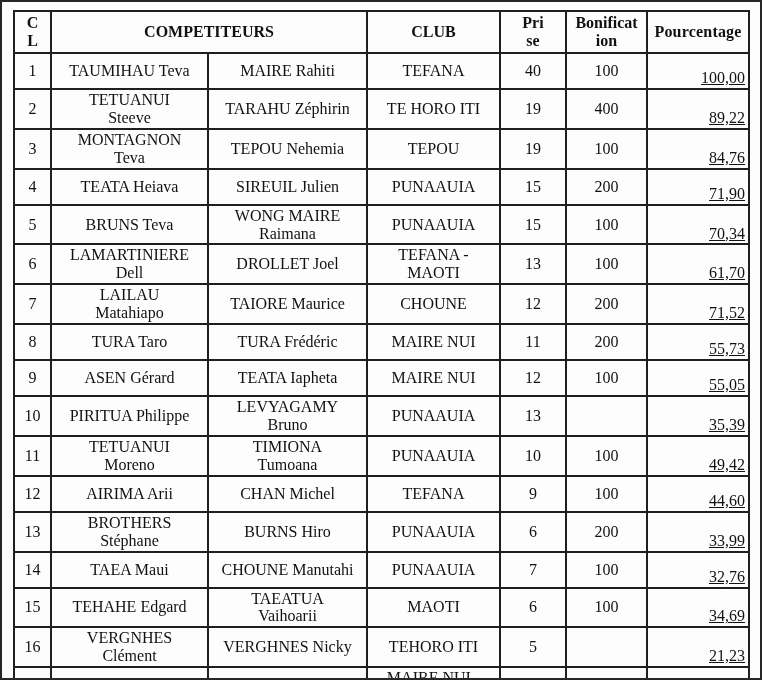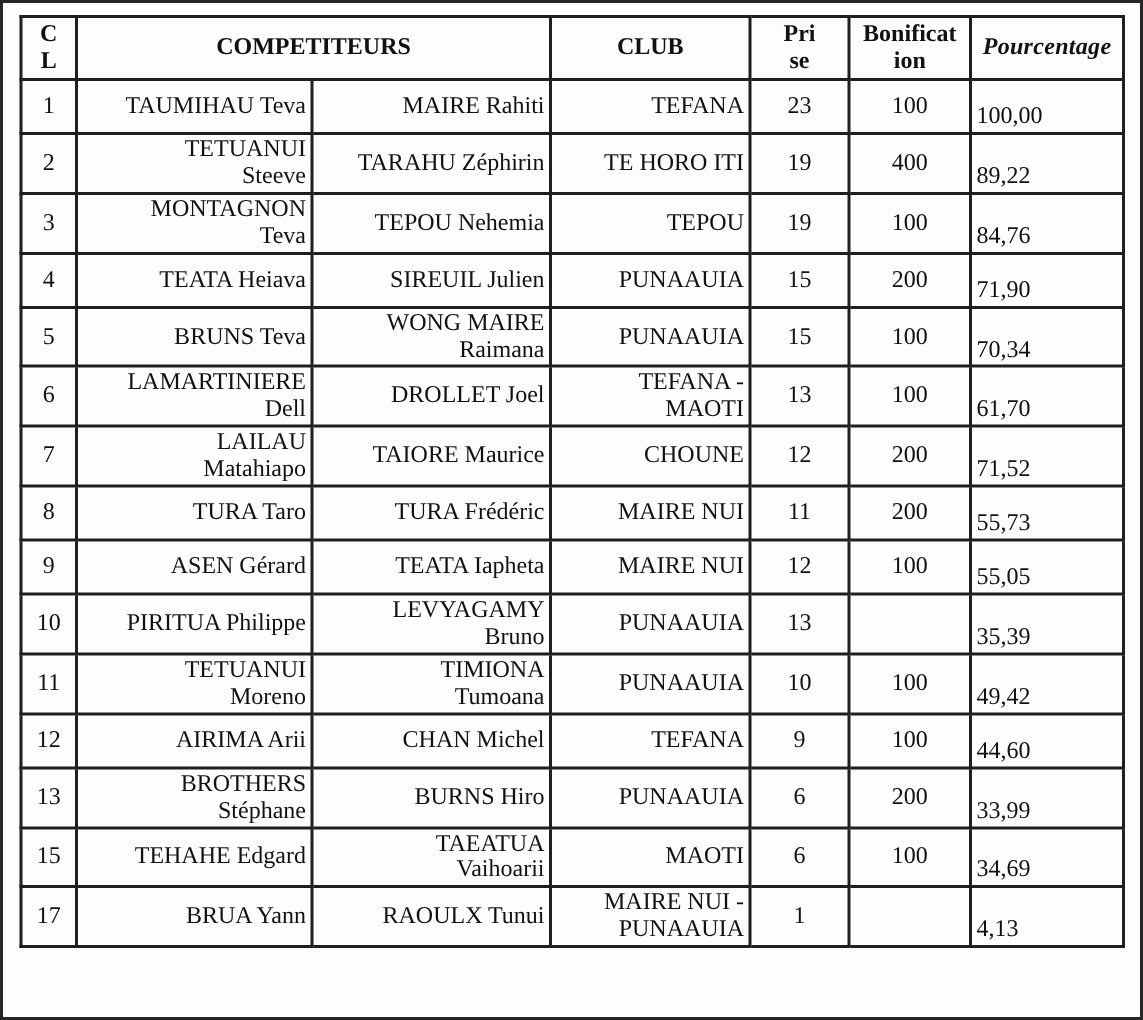--- a/index.html
+++ b/index.html
@@ -40,35 +40,35 @@
   thead tr { height: 42px; }
   tbody tr { height: 36px; }
   th {
     font-weight: bold;
     text-align: center;
     vertical-align: middle;
   }
   th.small {
     font-size: 12.5px;
     letter-spacing: 0.2px;
-    font-style: italic;
   }
   td.center {
     text-align: center;
     vertical-align: middle;
   }
   td.left {
-    text-align: right;
+    text-align: center;
     vertical-align: middle;
     padding-left: 5px;
   }
   td.pct {
-    text-align: left;
+    text-align: right;
     vertical-align: bottom;
     padding-bottom: 3px;
+    text-decoration: underline;
   }
 </style>
 </head>
 <body>
 
 <div class="frame">
   <table class="results">
     <colgroup>
       <col style="width:37px">
       <col style="width:157px">
@@ -90,21 +90,21 @@
 ion</th>
         <th class="small">Pourcentage</th>
       </tr>
     </thead>
     <tbody id="tbody">
         <tr>
           <td class="center">1</td>
           <td class="left">TAUMIHAU Teva</td>
           <td class="left">MAIRE Rahiti</td>
           <td class="left">TEFANA</td>
-          <td class="center">23</td>
+          <td class="center">40</td>
           <td class="center">100</td>
           <td class="pct">100,00</td>
         </tr>
         <tr>
           <td class="center">2</td>
           <td class="left">TETUANUI
 Steeve</td>
           <td class="left">TARAHU Zéphirin</td>
           <td class="left">TE HORO ITI</td>
           <td class="center">19</td>
@@ -213,28 +213,47 @@
           <td class="center">13</td>
           <td class="left">BROTHERS
 Stéphane</td>
           <td class="left">BURNS Hiro</td>
           <td class="left">PUNAAUIA</td>
           <td class="center">6</td>
           <td class="center">200</td>
           <td class="pct">33,99</td>
         </tr>
         <tr>
+          <td class="center">14</td>
+          <td class="left">TAEA Maui</td>
+          <td class="left">CHOUNE Manutahi</td>
+          <td class="left">PUNAAUIA</td>
+          <td class="center">7</td>
+          <td class="center">100</td>
+          <td class="pct">32,76</td>
+        </tr>
+        <tr>
           <td class="center">15</td>
           <td class="left">TEHAHE Edgard</td>
           <td class="left">TAEATUA
 Vaihoarii</td>
           <td class="left">MAOTI</td>
           <td class="center">6</td>
           <td class="center">100</td>
           <td class="pct">34,69</td>
+        </tr>
+        <tr>
+          <td class="center">16</td>
+          <td class="left">VERGNHES
+Clément</td>
+          <td class="left">VERGHNES Nicky</td>
+          <td class="left">TEHORO ITI</td>
+          <td class="center">5</td>
+          <td class="center"></td>
+          <td class="pct">21,23</td>
         </tr>
         <tr>
           <td class="center">17</td>
           <td class="left">BRUA Yann</td>
           <td class="left">RAOULX Tunui</td>
           <td class="left">MAIRE NUI -
 PUNAAUIA</td>
           <td class="center">1</td>
           <td class="center"></td>
           <td class="pct">4,13</td>

